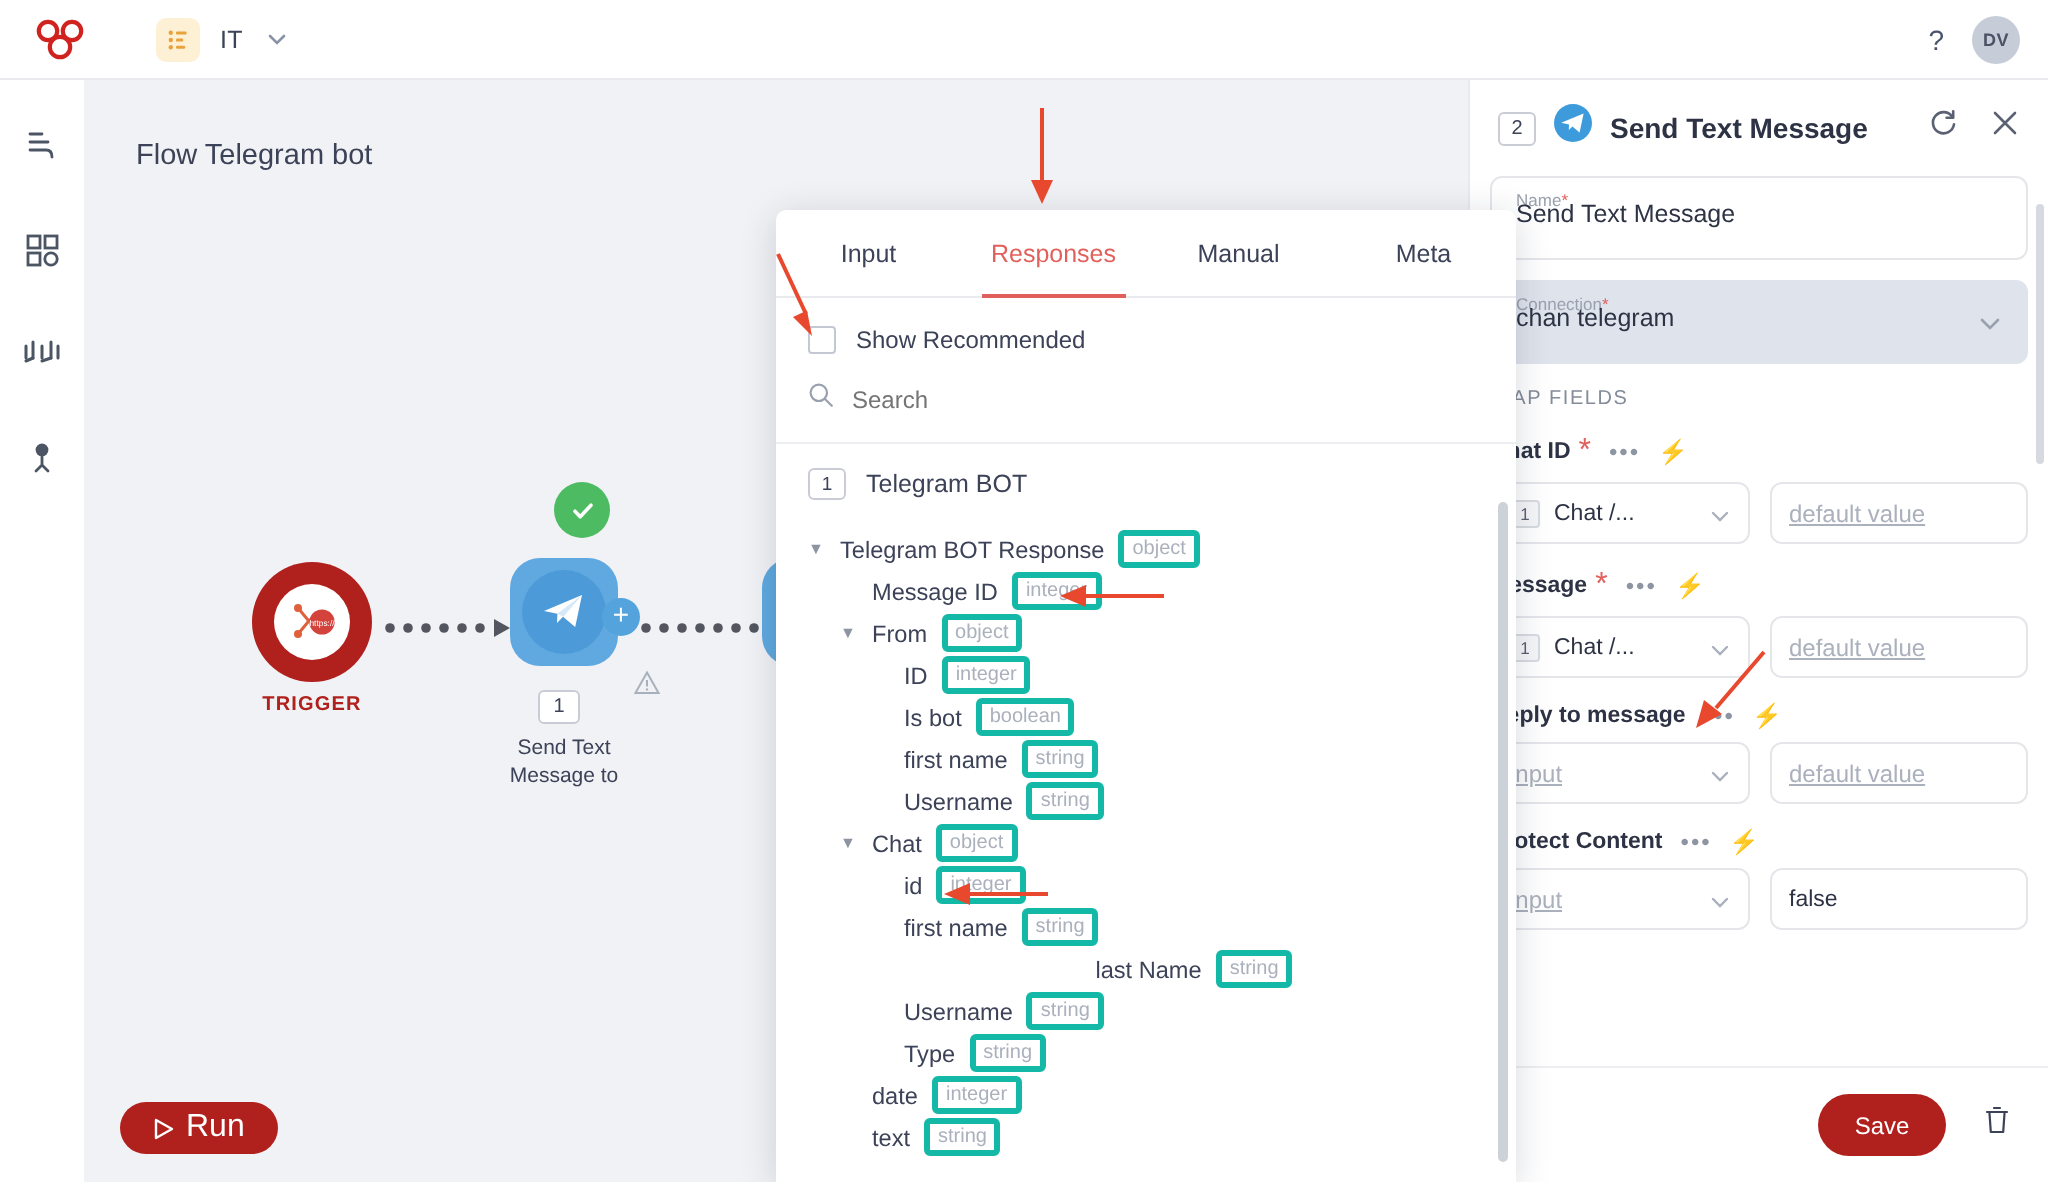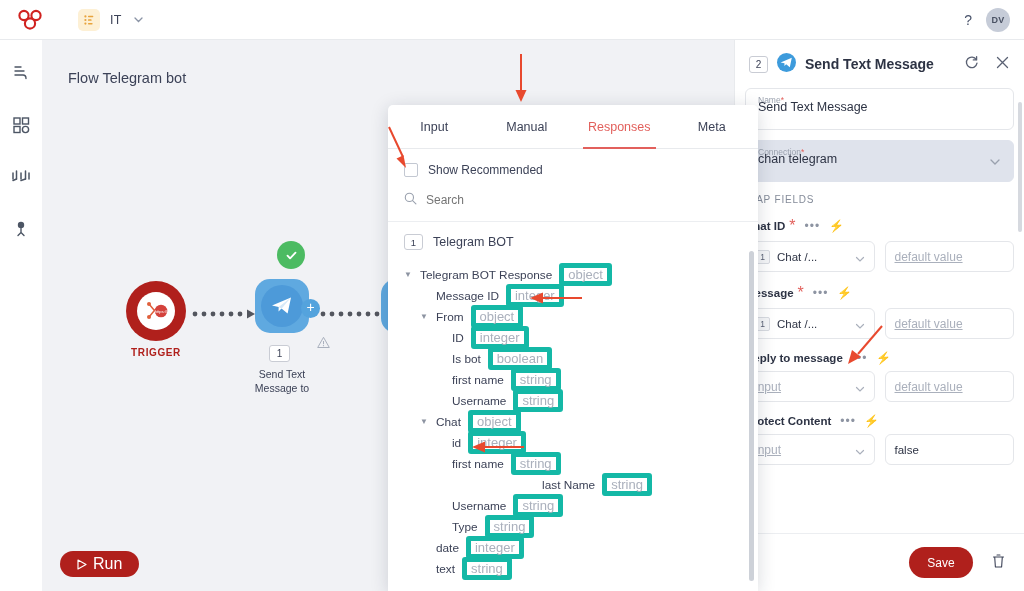--- a/index.html
+++ b/index.html
@@ -128,21 +128,21 @@
   .tree-head { display: flex; align-items: center; gap: 10px; margin-bottom: 14px; }
   .tree-head-num {
     width: 19px; height: 16px; border: 1px solid #c9ccd4; border-radius: 3px;
     font-size: 9.5px; color: #3c4257; display:flex; align-items:center; justify-content:center;
   }
   .tree-head-lbl { font-size: 12.5px; color: #3c4257; }
   .trow { display: flex; align-items: center; gap: 7px; height: 21px; cursor: pointer; }
   .caret { width: 9px; color: #8d94a2; font-size: 8px; line-height: 9px; flex: 0 0 9px; }
   .tname { font-size: 11.8px; color: #3c4257; }
   .ttype {
-    font-size: 13px; color: #aab0bc; border: 5px solid #14b8a6; border-radius: 3px;
+    font-size: 10px; color: #aab0bc; border: 3px solid #14b8a6; border-radius: 3px;
     padding: 1px 4px; line-height: 11px;
   }
   .modal-scroll {
     position: absolute; right: 4px; top: 146px; width: 5px; height: 330px;
     background: #cdd1d8; border-radius: 3px; cursor: pointer;
   }
 
   
   .rpanel {
     position: absolute; right: 0; top: 40px; width: 290px; height: 551px;
@@ -364,22 +364,22 @@
           <path d="M1 1l8 4.5L1 10z" fill="none" stroke="#fff" stroke-width="1.2" stroke-linejoin="round"></path>
         </svg>
         <span>Run</span>
       </button>
     </div>
   </div>
 
   <div class="modal">
     <div class="tabs">
       <div class="tab">Input</div>
+      <div class="tab active">Responses</div>
       <div class="tab">Manual</div>
-      <div class="tab active">Responses</div>
       <div class="tab">Meta</div>
     </div>
 
     <div class="recommend-row">
       <span class="cbox"></span>
       <span class="recommend-lbl">Show Recommended</span>
     </div>
 
     <div class="search-row">
       <span>

